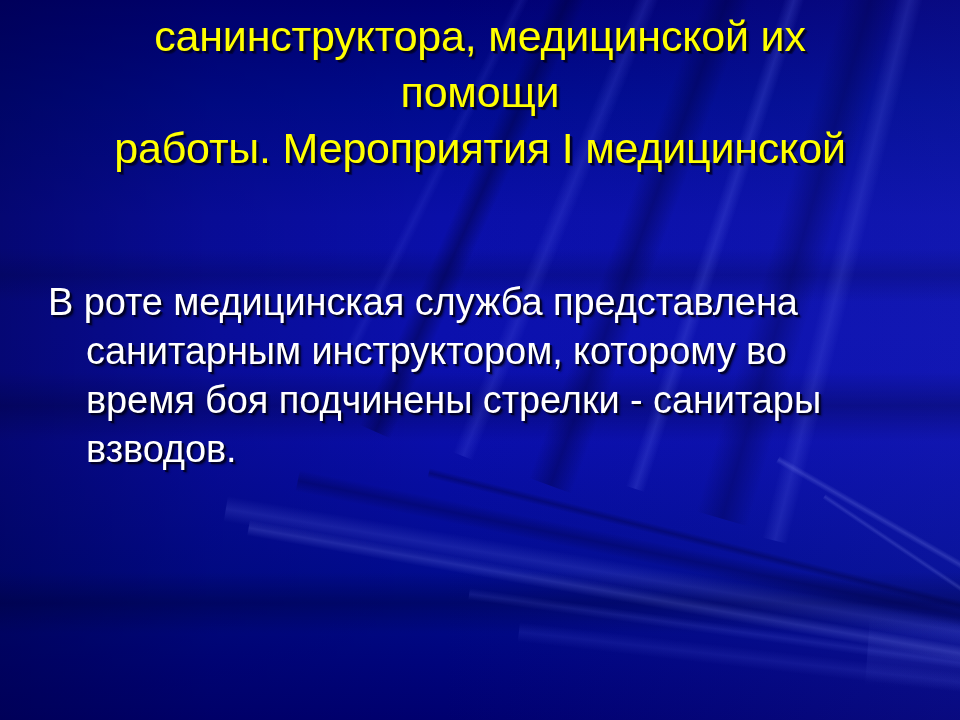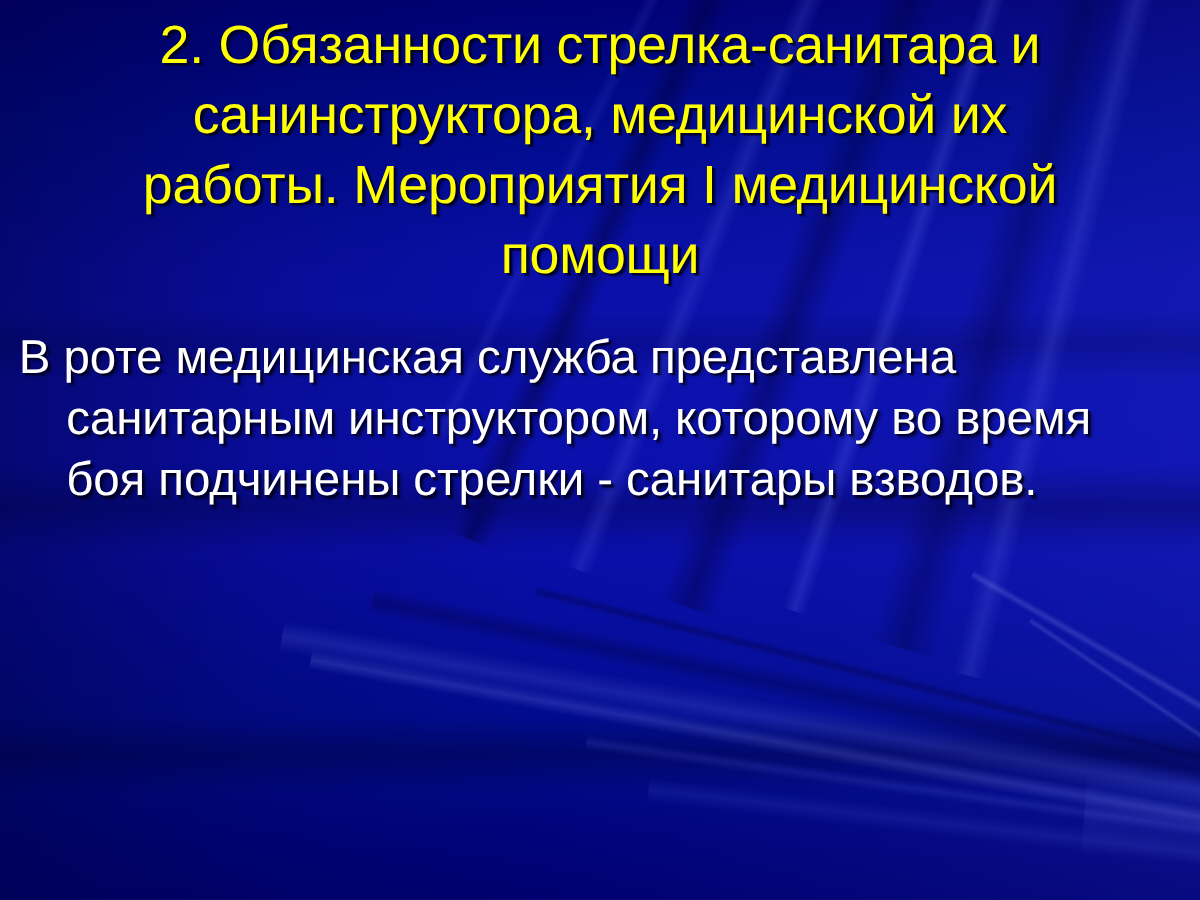--- a/index.html
+++ b/index.html
@@ -151,22 +151,22 @@
     text-shadow: 2px 2px 0 rgba(0,0,40,0.85), 3px 3px 1px rgba(0,0,25,0.55);
   }
 
   .body-block {
     position: absolute;
     left: 0px;
     top: 262px;
     width: 960px;
   }
   .body-para {
-    margin: 0;
-    padding: 0 58px 0 53px;
+    margin: 16px;
+    padding: 0 58px 0 70px;
     text-indent: -38px;
     color: #ffffff;
     font-size: 38px;
     line-height: 49px;
     font-weight: 400;
     letter-spacing: -0.1px;
     text-shadow: 2px 2px 0 rgba(0,0,35,0.85), 3px 3px 2px rgba(0,0,20,0.5);
   }
 </style>
 </head>
@@ -195,23 +195,22 @@
     <div class="ray w1"></div>
     <div class="ray w2"></div>
     <div class="ray w5"></div>
     <div class="ray w6"></div>
     <div class="ray w7"></div>
     <div class="ray w8"></div>
     <div class="ray w9"></div>
   </div>
 
   <div class="title-block">
-    <div class="title-line">2. Обязанности стрелка-санитара и</div>
     <div class="title-line">санинструктора, медицинской их</div>
+    <div class="title-line">помощи</div>
     <div class="title-line">работы. Мероприятия I медицинской</div>
-    <div class="title-line">помощи</div>
   </div>
 
   <div class="body-block">
     <p class="body-para">В роте медицинская служба представлена санитарным инструктором, которому во время боя подчинены стрелки - санитары взводов.</p>
   </div>
 
 </div>
 
 </body></html>

